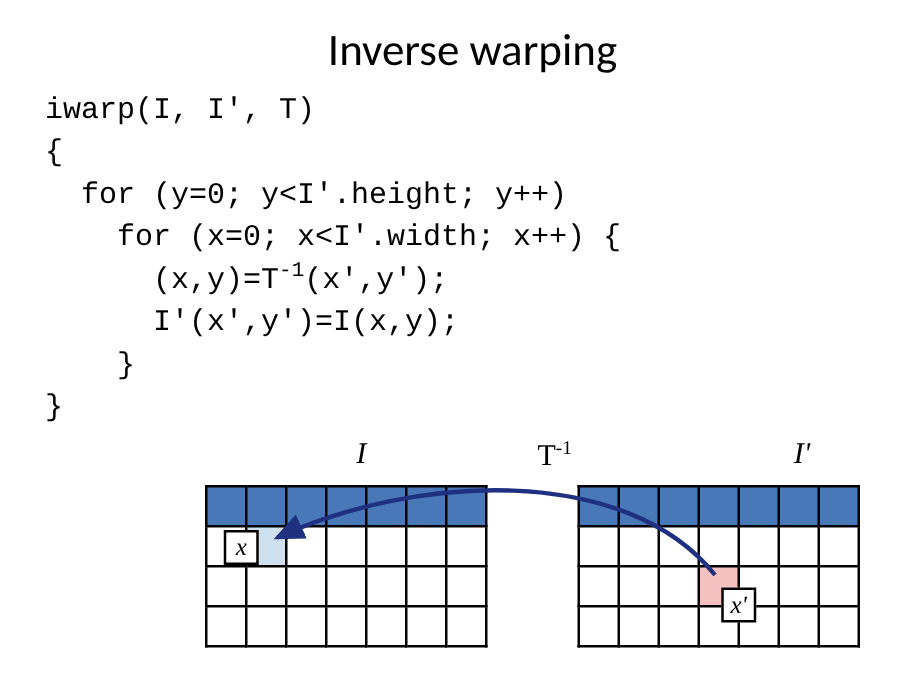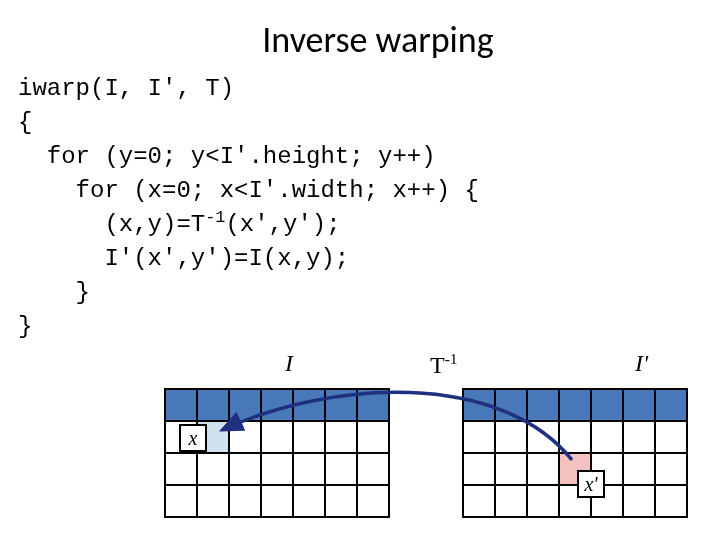--- a/index.html
+++ b/index.html
@@ -22,21 +22,21 @@
     left: 0;
     width: 720px;
     text-align: center;
     font-size: 36px;
     color: #000;
     padding-left: 18px;
   }
   .code {
     position: absolute;
     top: 72px;
-    left: 18px;
+    left: 36px;
     font-family: "Courier New", Courier, monospace;
     font-size: 24px;
     line-height: 34px;
     white-space: pre;
     color: #000;
   }
   .code sup {
     font-size: 0.7em;
     vertical-align: super;
     line-height: 0;

